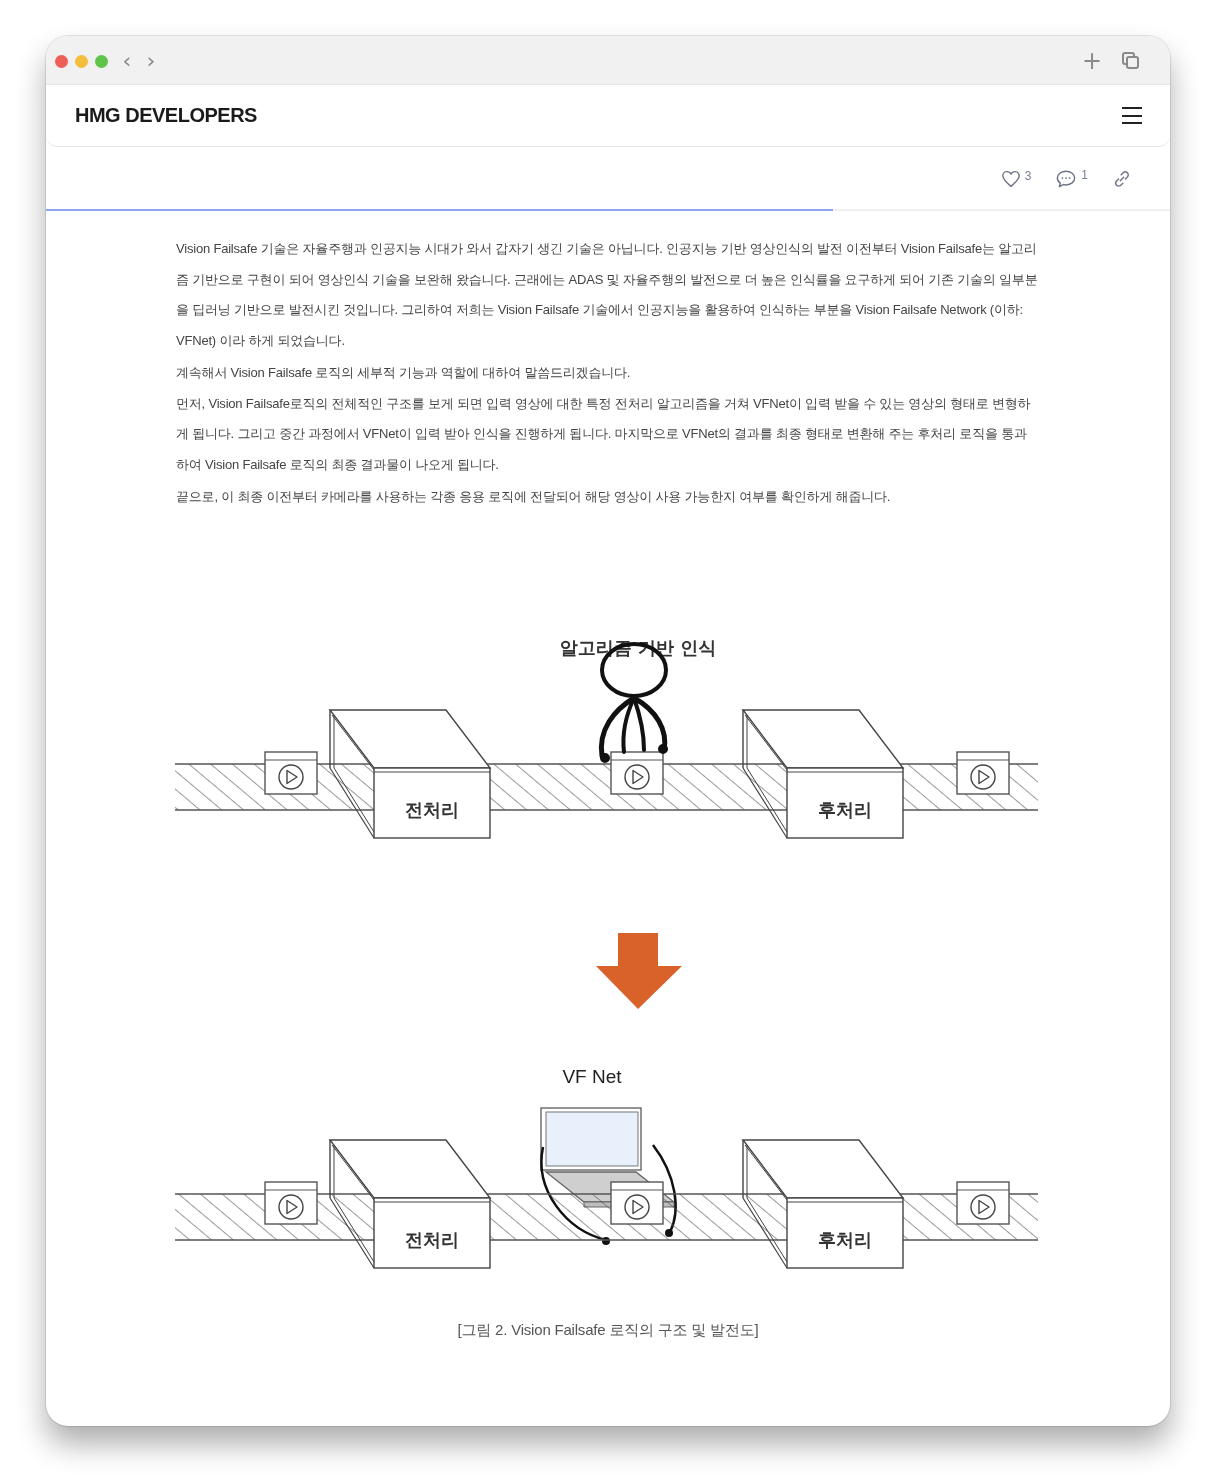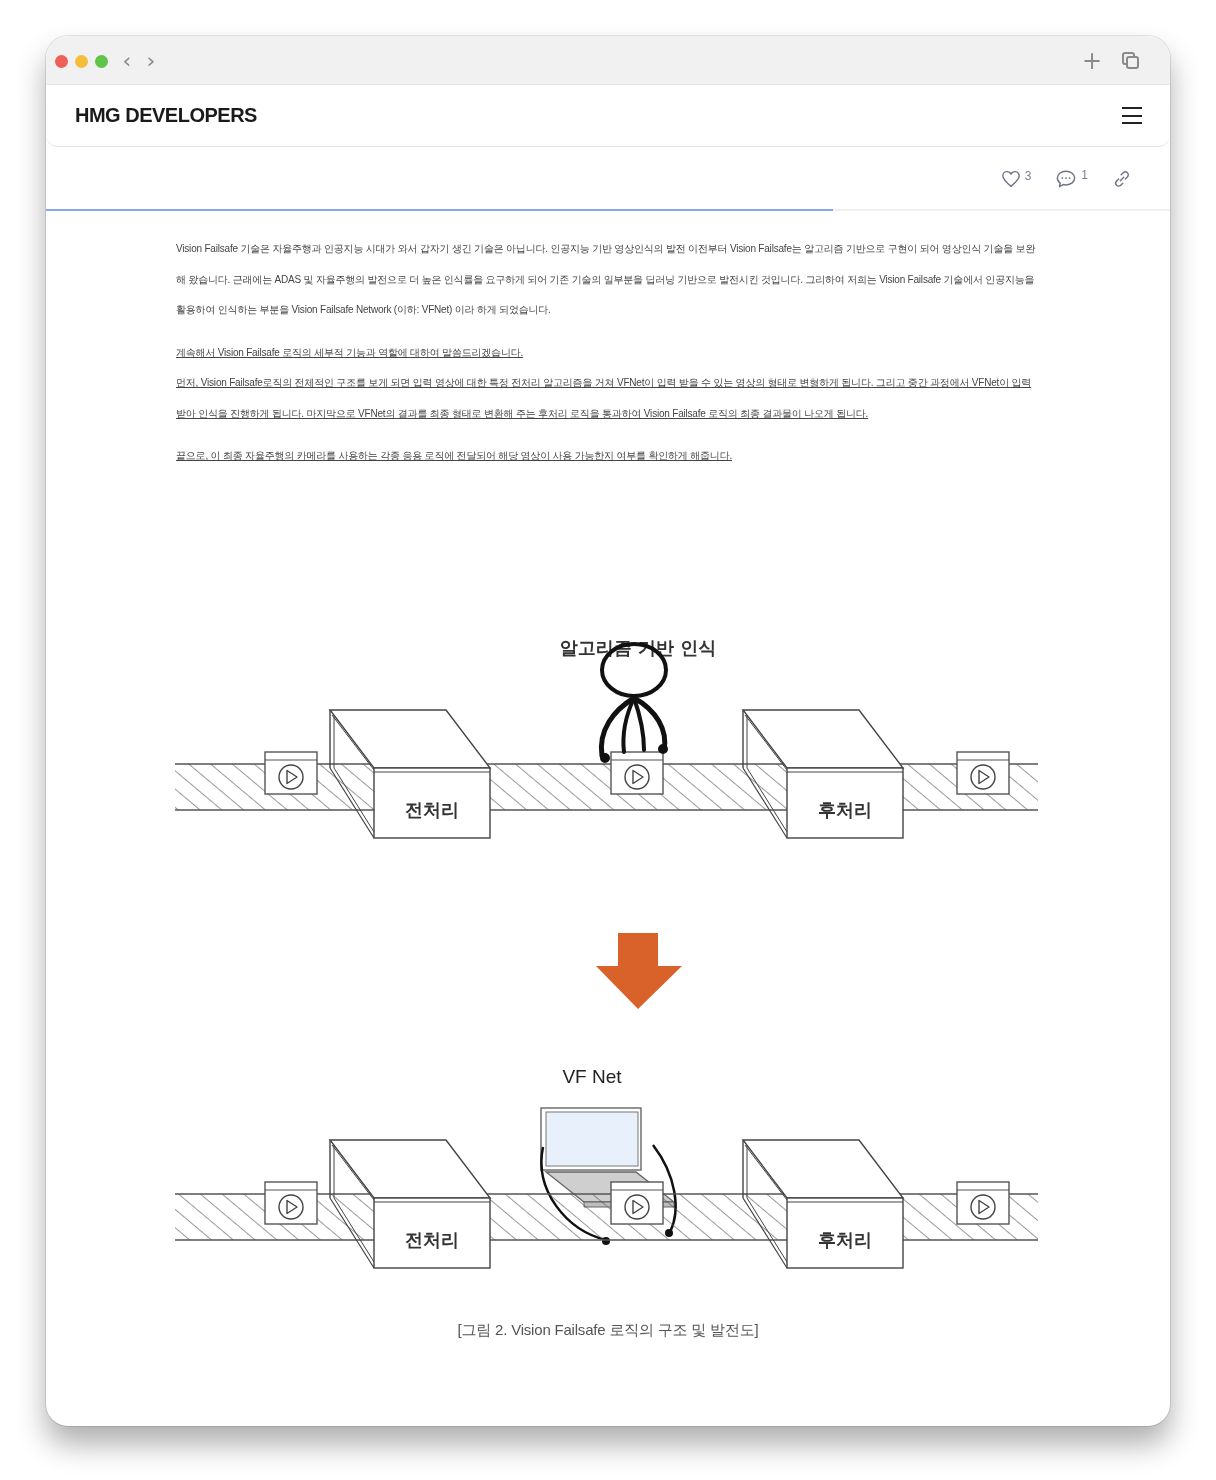--- a/index.html
+++ b/index.html
@@ -34,22 +34,22 @@
 
   .article-bar { height: 64px; position: relative; }
   .article-title { position: absolute; left: 33px; top: 19px; font-size: 19px; font-weight: 700; color: #1a1a1a; letter-spacing: -0.3px; }
   .actions { position: absolute; right: 38px; top: 22px; display: flex; align-items: center; gap: 24px; color: #7a7f93; }
   .act { display: flex; align-items: flex-start; gap: 4px; }
   .act .count { font-size: 12px; line-height: 13px; color: #7a7f93; }
   .progress-track { position: absolute; left: 0; right: 0; bottom: 0; height: 2px; background: #f0f0f0; }
   .progress-fill { position: absolute; left: 0; top: 0; height: 2px; background: #8aa5f0; }
 
   .content { position: absolute; left: 130px; top: 198px; width: 862px; }
-  .para { font-size: 10px; line-height: 30.5px; color: #444; letter-spacing: -0.2px; }
-  .para + .para { margin-top: 12px; text-decoration: underline; }
+  .para { font-size: 13px; line-height: 30.5px; color: #444; letter-spacing: -0.2px; }
+  .para + .para { margin-top: 2px; }
 
   .figure { position: absolute; left: 0; top: 554px; width: 1124px; }
   .figure svg { display: block; }
   .caption { position: absolute; left: 0; width: 1124px; top: 1285px; text-align: center; font-size: 15px; color: #555; letter-spacing: -0.2px; }
 </style>
 </head>
 <body>
 
 <div class="window">
   <div class="titlebar">
@@ -107,21 +107,21 @@
     </div>
     <div class="progress-track">
       <div class="progress-fill" id="progress-fill" style="width: 70%; background: rgb(138, 165, 240);"></div>
     </div>
   </div>
 
   <div class="content">
     <p class="para">Vision Failsafe 기술은 자율주행과 인공지능 시대가 와서 갑자기 생긴 기술은 아닙니다. 인공지능 기반 영상인식의 발전 이전부터 Vision Failsafe는 알고리즘 기반으로 구현이 되어 영상인식 기술을 보완해 왔습니다. 근래에는 ADAS 및 자율주행의 발전으로 더 높은 인식률을 요구하게 되어 기존 기술의 일부분을 딥러닝 기반으로 발전시킨 것입니다. 그리하여 저희는 Vision Failsafe 기술에서 인공지능을 활용하여 인식하는 부분을 Vision Failsafe Network (이하: VFNet) 이라 하게 되었습니다.</p>
     <p class="para" id="para2" style="white-space: pre-line;">계속해서 Vision Failsafe 로직의 세부적 기능과 역할에 대하여 말씀드리겠습니다.
 먼저, Vision Failsafe로직의 전체적인 구조를 보게 되면 입력 영상에 대한 특정 전처리 알고리즘을 거쳐 VFNet이 입력 받을 수 있는 영상의 형태로 변형하게 됩니다. 그리고 중간 과정에서 VFNet이 입력 받아 인식을 진행하게 됩니다. 마지막으로 VFNet의 결과를 최종 형태로 변환해 주는 후처리 로직을 통과하여 Vision Failsafe 로직의 최종 결과물이 나오게 됩니다.</p>
-    <p class="para">끝으로, 이 최종 자율주행의 카메라를 사용하는 각종 응용 로직에 전달되어 해당 영상이 사용 가능한지 여부를 확인하게 해줍니다.</p>
+    <p class="para">끝으로, 이 최종 이전부터 카메라를 사용하는 각종 응용 로직에 전달되어 해당 영상이 사용 가능한지 여부를 확인하게 해줍니다.</p>
   </div>
 
   <div class="figure">
     <svg width="1124" height="740" viewBox="0 0 1124 740">
       <defs>
         <pattern id="hatch" patternUnits="userSpaceOnUse" width="14" height="14" patternTransform="rotate(-50)">
           <line x1="0" y1="0" x2="0" y2="14" stroke="#555" stroke-width="1.2"></line>
         </pattern>
         <g id="playbox">
           <rect x="0" y="0" width="52" height="42" fill="#fff" stroke="#555" stroke-width="1.4"></rect>

